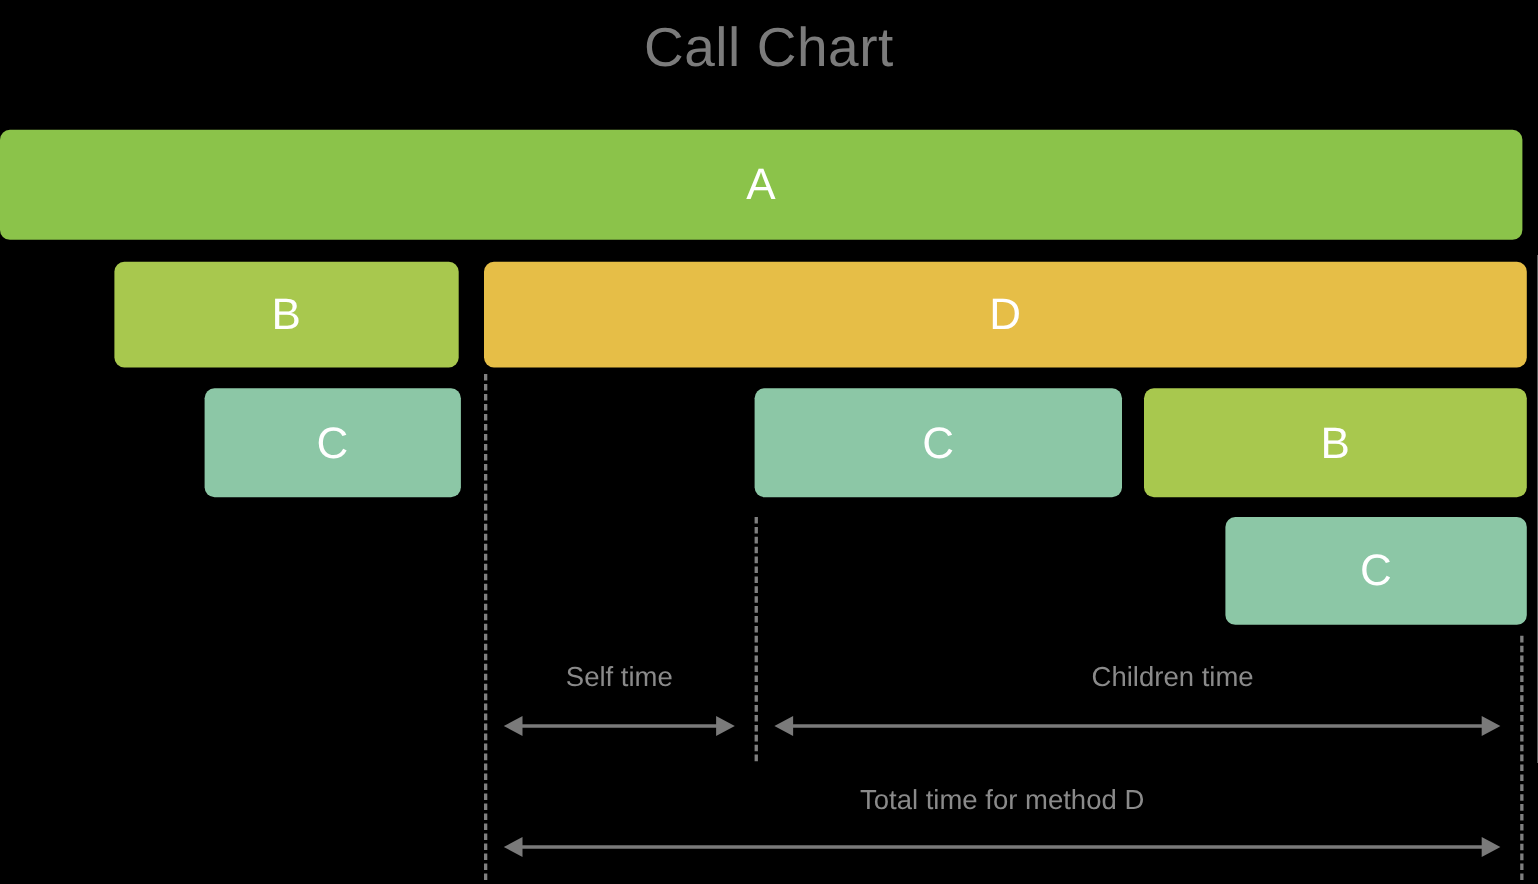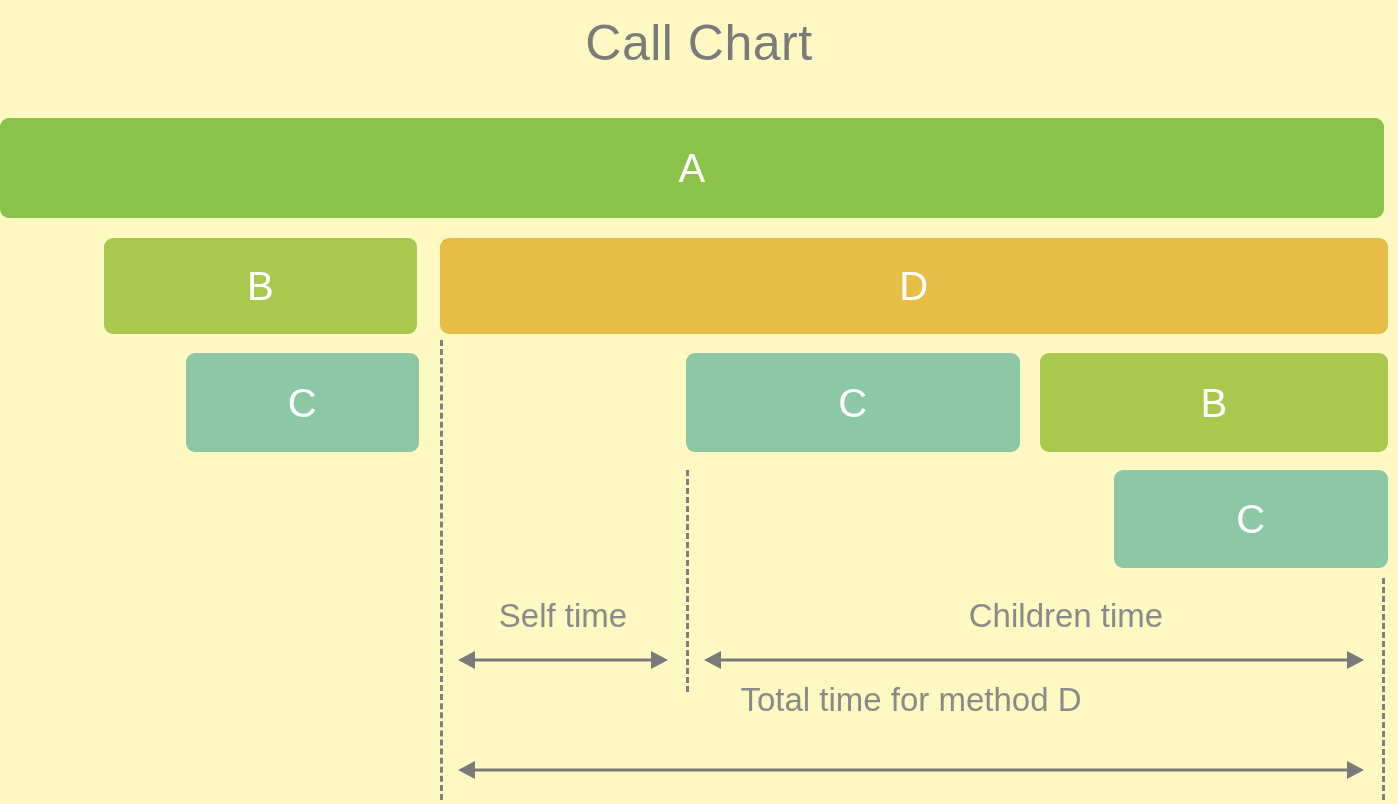--- a/index.html
+++ b/index.html
@@ -8,21 +8,21 @@
     background: #ffffff;
   }
   body {
     font-family: "Liberation Sans", sans-serif;
     -webkit-font-smoothing: antialiased;
   }
   #stage {
     position: relative;
     width: 1398px;
     height: 804px;
-    background: #fef9c3;
+    background: #000000;
     overflow: hidden;
   }
   #chart-title {
     position: absolute;
     left: 0;
     top: 10px;
     width: 1398px;
     text-align: center;
     font-size: 50px;
     font-weight: 400;
@@ -49,21 +49,21 @@
   }
   .dashline {
     position: absolute;
     width: 0;
     border-left: 3px dashed #808080;
   }
   .measure-label {
     position: absolute;
     text-align: center;
     color: #8a8a8a;
-    font-size: 33px;
+    font-size: 25px;
     font-weight: 400;
     line-height: 40px;
     white-space: nowrap;
   }
   .arrow-svg {
     position: absolute;
     overflow: visible;
   }
 </style>
 </head>
@@ -107,21 +107,21 @@
         <line x1="15" y1="13" x2="195" y2="13" stroke="#7a7a7a" stroke-width="3"></line>
         <polygon points="0,13 17,4 17,22" fill="#7a7a7a"></polygon>
         <polygon points="210,13 193,4 193,22" fill="#7a7a7a"></polygon>
       </svg>
       <div class="measure-label" style="left: 718px; width: 696px; top: 596px;">Children time</div>
       <svg class="arrow-svg" width="660" height="26" style="left: 704px; top: 647px;">
         <line x1="15" y1="13" x2="645" y2="13" stroke="#7a7a7a" stroke-width="3"></line>
         <polygon points="0,13 17,4 17,22" fill="#7a7a7a"></polygon>
         <polygon points="660,13 643,4 643,22" fill="#7a7a7a"></polygon>
       </svg>
-      <div class="measure-label" style="left: 440px; width: 942px; top: 680px;">Total time for method D</div>
+      <div class="measure-label" style="left: 440px; width: 942px; top: 707px;">Total time for method D</div>
       <svg class="arrow-svg" width="906" height="26" style="left: 458px; top: 757px;">
         <line x1="15" y1="13" x2="891" y2="13" stroke="#7a7a7a" stroke-width="3"></line>
         <polygon points="0,13 17,4 17,22" fill="#7a7a7a"></polygon>
         <polygon points="906,13 889,4 889,22" fill="#7a7a7a"></polygon>
       </svg>
     </div>
 
 </div>
 
 </body></html>

